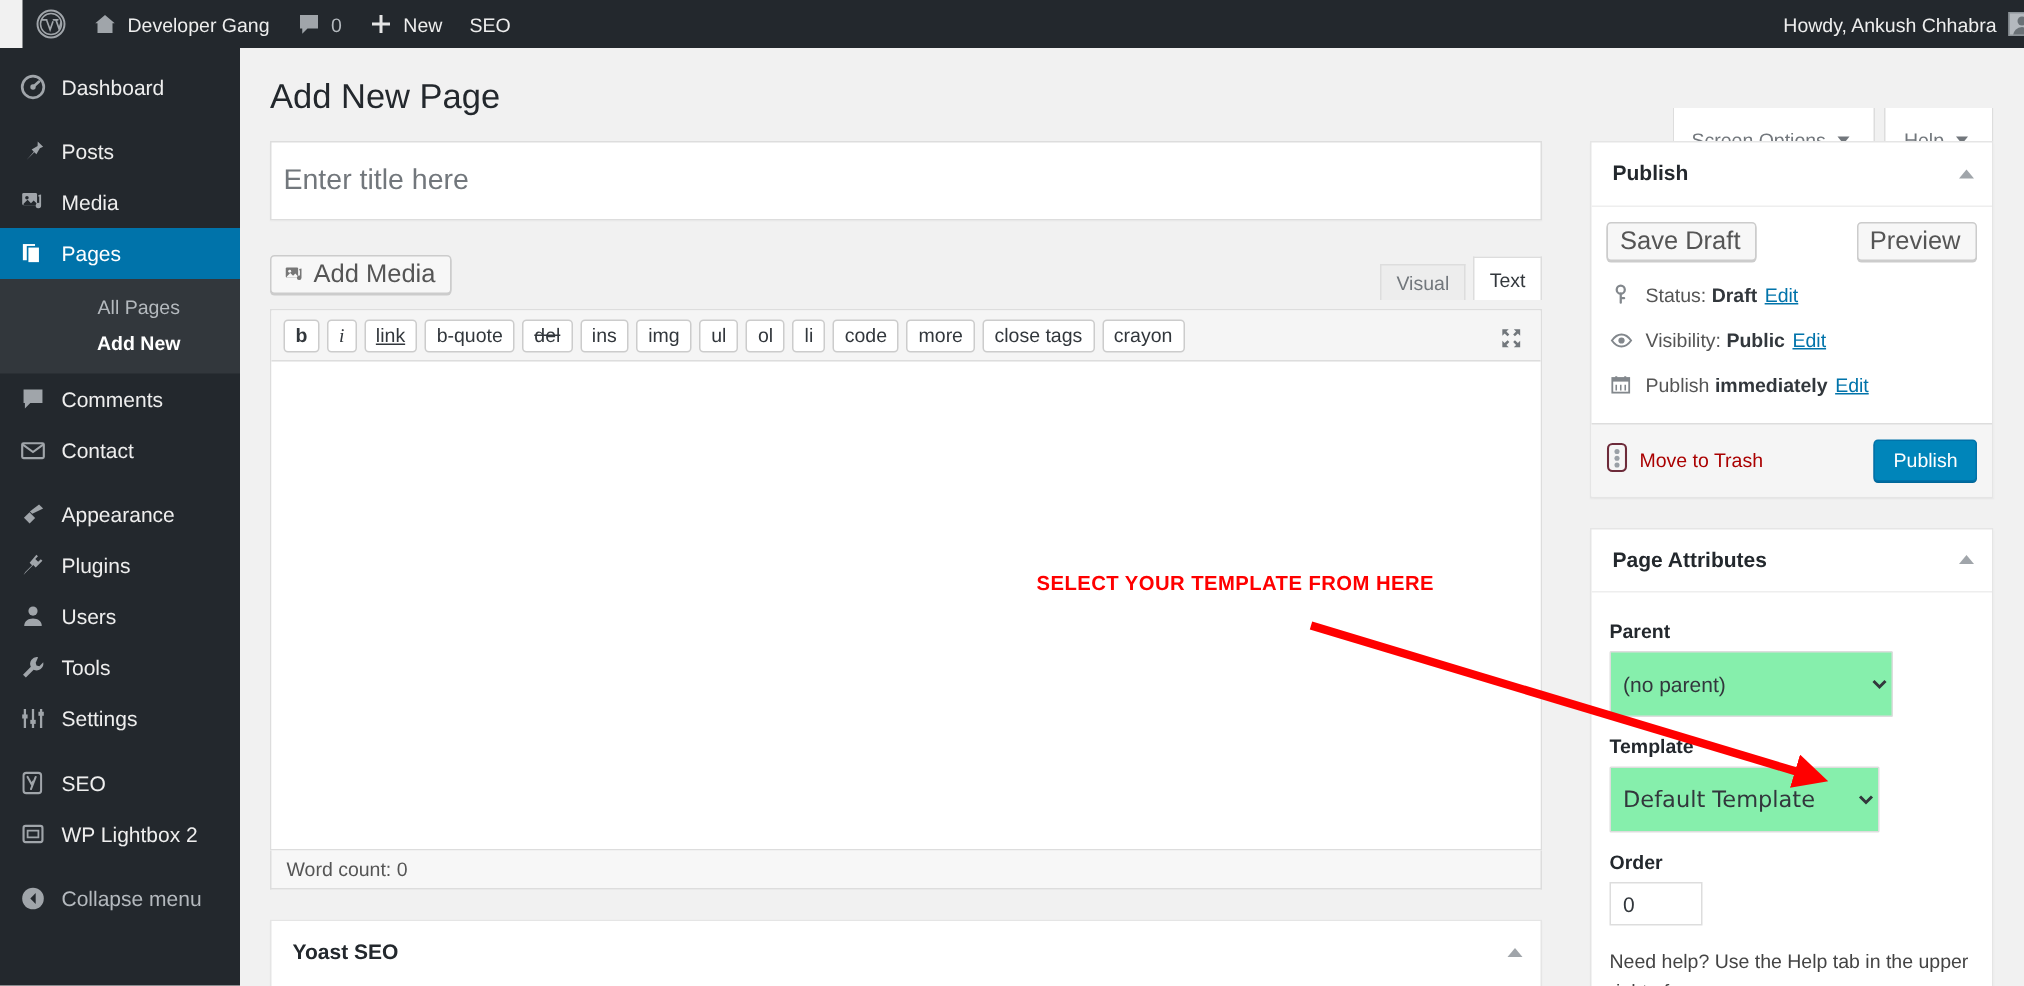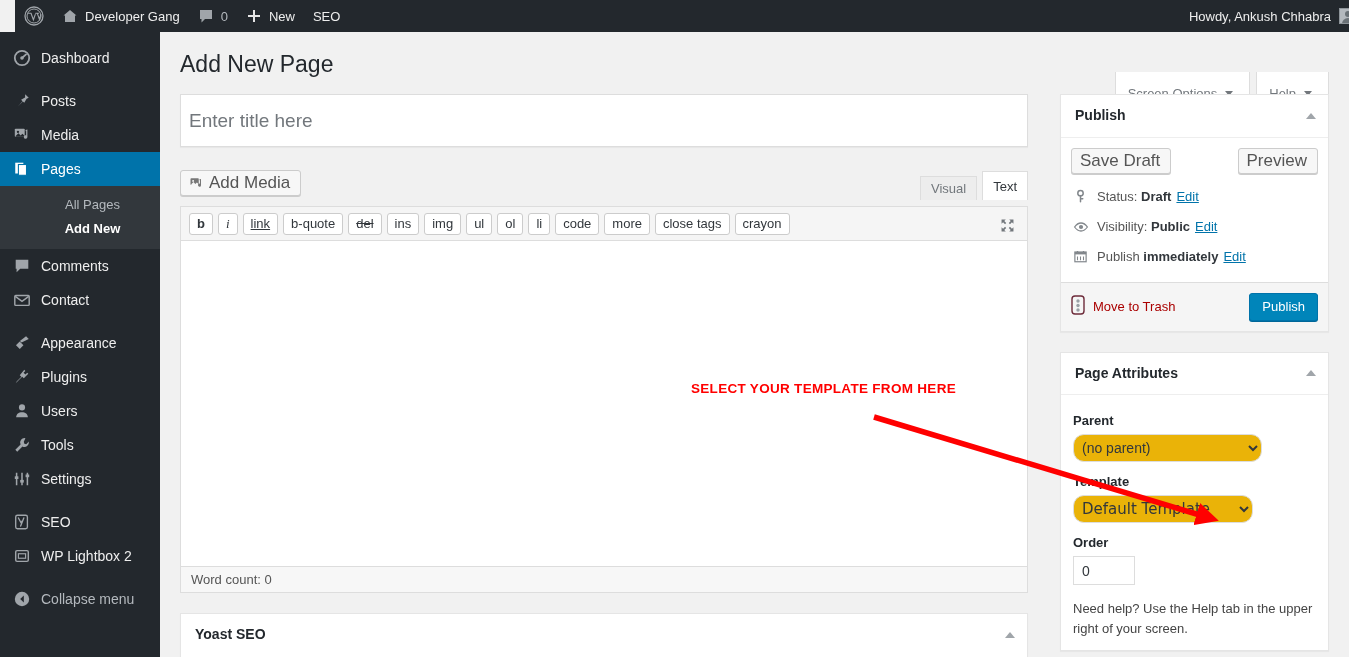--- a/index.html
+++ b/index.html
@@ -363,27 +363,27 @@
   #pageparentdiv .pb-inside { padding: 6px 12px 12px 12px; }
   .attr-label {
     display: block;
     font-weight: bold;
     font-size: 13px;
     color: #23282d;
     margin: 12px 0 6px 0;
   }
   select.wp-select {
     width: 189px;
-    height: 28px;
+    height: 44px;
     font-size: 14px;
     font-family: "Liberation Sans", sans-serif;
     color: #32373c;
     border: 1px solid #ddd;
-    border-radius: 11px;
-    background: #eab308;
+    border-radius: 1px;
+    background: #86efac;
     padding: 0 4px;
   }
   select.tpl-select {
     font-family: "DejaVu Sans", sans-serif;
     font-size: 15px;
     width: 180px;
   }
   input.order-input {
     width: 62px;
     height: 29px;

